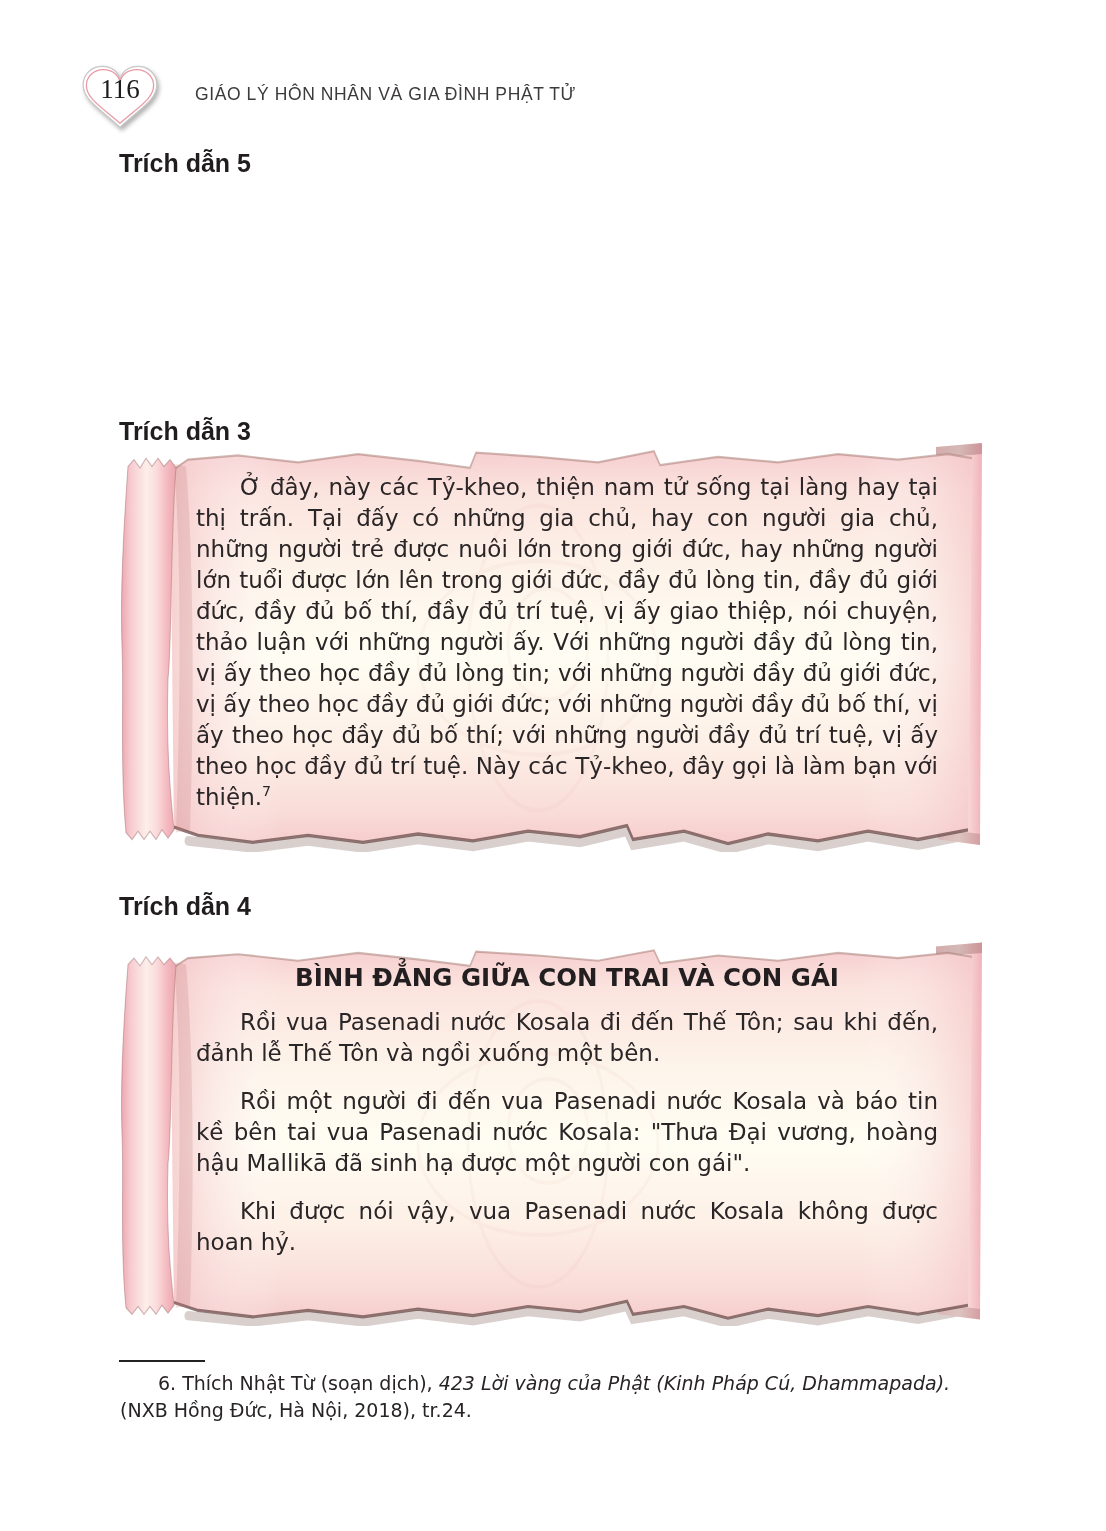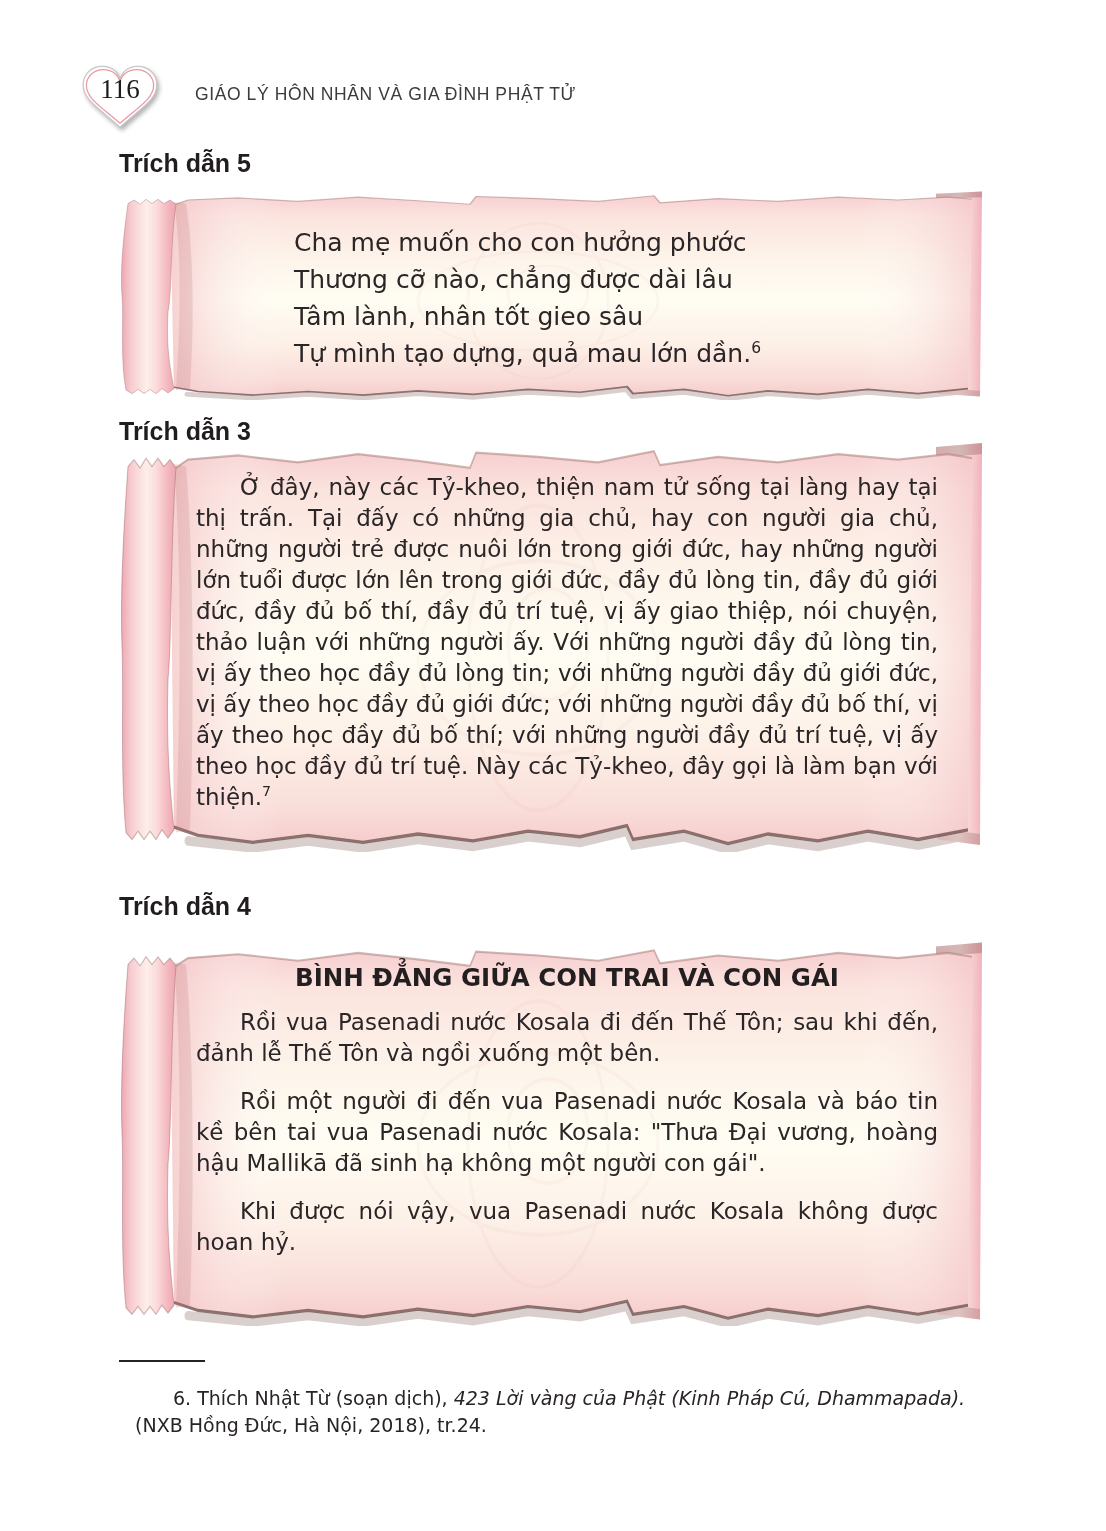--- a/index.html
+++ b/index.html
@@ -39,21 +39,21 @@
   .story-title{font-weight:bold;font-size:24.5px;text-align:center;text-indent:0 !important;
        margin:0 0 14px 0 !important;color:#231f20;}
   .s3 .content p{margin:0 0 17px 0;text-indent:44px;}
 
   sup{font-size:62%;line-height:0;}
 
   
   .footnote-rule{position:absolute;left:119px;top:1360px;width:86px;height:2px;background:#232122;}
   .footnotes{position:absolute;left:119px;top:1369px;width:873px;font-size:19px;
        line-height:26.5px;color:#282425;}
-  .footnotes p{margin:16px;text-indent:38px;text-align:left;}
+  .footnotes p{margin:1px;text-indent:38px;text-align:left;}
   .italic{font-style:italic;}
 </style>
 </head>
 <body>
 
 <svg width="0" height="0" style="position:absolute" aria-hidden="true">
   <defs>
     <linearGradient id="gRoll" x1="0" y1="0" x2="1" y2="0">
       <stop offset="0" stop-color="#eca8b0"></stop>
       <stop offset="0.18" stop-color="#f7cdd1"></stop>
@@ -135,51 +135,40 @@
       <path d="M 50 28 C 50 15 39 8 28 8 C 14 8 4 18 4 31 C 4 50 24 60 50 84
                C 76 60 96 50 96 31 C 96 18 86 8 72 8 C 61 8 50 15 50 28 Z" fill="#ffffff" stroke="#c9c6c6" stroke-width="1.5"></path>
       <path d="M 50 30 C 50 19 40 12 29 12 C 17 12 8 21 8 32 C 8 48 26 58 50 79
                C 74 58 92 48 92 32 C 92 21 83 12 71 12 C 60 12 50 19 50 30 Z" fill="none" stroke="#e89aa4" stroke-width="1.6"></path>
     </svg>
     <div class="page-number">116</div>
   </div>
   <div class="running-title">GIÁO LÝ HÔN NHÂN VÀ GIA ĐÌNH PHẬT TỬ</div>
 
   <div class="quote-heading qh2">Trích dẫn 5</div>
-  <div class="scroll s1">
-    <svg class="bg" viewBox="0 0 868 300" preserveAspectRatio="none">
-        <use href="#scrollShape"></use>
-      </svg>
-    <div class="content">
-      <div class="poem-line">Cha mẹ muốn cho con hưởng phước</div>
-      <div class="poem-line">Thương cỡ nào, chẳng được dài lâu</div>
-      <div class="poem-line">Tâm lành, nhân tốt gieo sâu</div>
-      <div class="poem-line"><span>Tự mình tạo dựng, quả mau lớn dần.</span><sup>6</sup></div>
-    </div>
-  </div>
 
   <div class="quote-heading qh3">Trích dẫn 3</div>
   <div class="scroll s2">
     <svg class="bg" viewBox="0 0 868 300" preserveAspectRatio="none">
         <use href="#scrollShape"></use>
       </svg>
     <div class="content">
       <p><span>Ở đây, này các Tỷ-kheo, thiện nam tử sống tại làng hay tại thị trấn. Tại đấy có những gia chủ, hay con người gia chủ, những người trẻ được nuôi lớn trong giới đức, hay những người lớn tuổi được lớn lên trong giới đức, đầy đủ lòng tin, đầy đủ giới đức, đầy đủ bố thí, đầy đủ trí tuệ, vị ấy giao thiệp, nói chuyện, thảo luận với những người ấy. Với những người đầy đủ lòng tin, vị ấy theo học đầy đủ lòng tin; với những người đầy đủ giới đức, vị ấy theo học đầy đủ giới đức; với những người đầy đủ bố thí, vị ấy theo học đầy đủ bố thí; với những người đầy đủ trí tuệ, vị ấy theo học đầy đủ trí tuệ. Này các Tỷ-kheo, đây gọi là làm bạn với thiện.</span><sup>7</sup></p>
     </div>
   </div>
 
   <div class="quote-heading qh4">Trích dẫn 4</div>
   <div class="scroll s3">
     <svg class="bg" viewBox="0 0 868 300" preserveAspectRatio="none">
         <use href="#scrollShape"></use>
       </svg>
     <div class="content">
       <p class="story-title">BÌNH ĐẲNG GIỮA CON TRAI VÀ CON GÁI</p>
       <p>Rồi vua Pasenadi nước Kosala đi đến Thế Tôn; sau khi đến, đảnh lễ Thế Tôn và ngồi xuống một bên.</p>
-      <p>Rồi một người đi đến vua Pasenadi nước Kosala và báo tin kề bên tai vua Pasenadi nước Kosala: "Thưa Đại vương, hoàng hậu Mallikā đã sinh hạ không một người con gái".</p>
+      <p>Rồi một người đi đến vua Pasenadi nước Kosala và báo tin kề bên tai vua Pasenadi nước Kosala: "Thưa Đại vương, hoàng hậu Mallikā đã sinh hạ được một người con gái".</p>
       <p>Khi được nói vậy, vua Pasenadi nước Kosala không được hoan hỷ.</p>
     </div>
   </div>
 
   <div class="footnote-rule"></div>
   <div class="footnotes">
     <p><span>6. Thích Nhật Từ (soạn dịch), </span><span class="italic">423 Lời vàng của Phật (Kinh Pháp Cú, Dhammapada).</span><span> (NXB Hồng Đức, Hà Nội, 2018), tr.24.</span></p>
   </div>
 
 </div>

